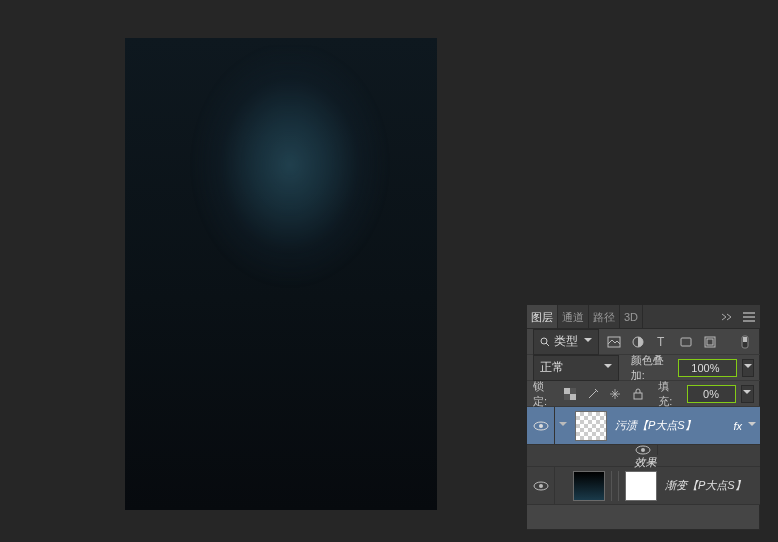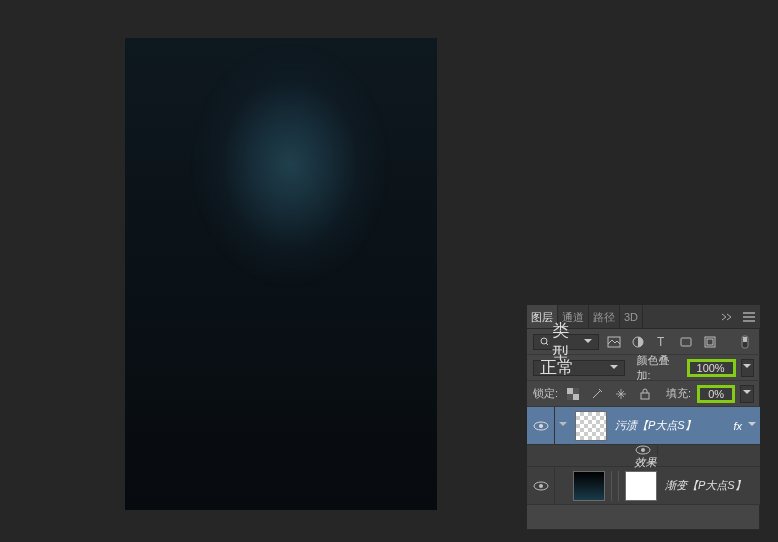--- a/index.html
+++ b/index.html
@@ -35,30 +35,30 @@
 .tabicon {
   width: 22px; display: flex; align-items: center; justify-content: center;
   color: #b0b0b0;
 }
 
 .row {
   height: 26px; display: flex; align-items: center; padding: 0 6px;
   border-bottom: 1px solid #383838; gap: 6px;
 }
 .select {
-  background: #3a3a3a; border: 1px solid #2a2a2a; height: 16px;
+  background: #3a3a3a; border: 1px solid #2a2a2a; height: 26px;
   display: flex; align-items: center; padding: 0 6px; gap: 4px;
-  color: #ddd; font-size: 17px;
+  color: #ddd; font-size: 12px;
 }
 .select .caret { margin-left: auto; }
 .iconbtn { width: 18px; height: 18px; display: flex; align-items: center; justify-content: center; color: #b8b8b8; }
 .label { color: #c8c8c8; }
 .valbox {
-  background: #3a3a3a; border: 3px solid #84cc16; height: 18px; min-width: 36px;
-  display: flex; align-items: center; justify-content: flex-end; padding: 0 8px;
+  background: #3a3a3a; border: 1px solid #84cc16; height: 18px; min-width: 36px;
+  display: flex; align-items: center; justify-content: flex-end; padding: 0 16px;
   color: #ddd;
 }
 .dropbtn {
   width: 14px; height: 18px; background: #3a3a3a; border: 1px solid #2a2a2a;
   display: flex; align-items: center; justify-content: center; margin-left: -1px;
 }
 
 .layerlist { background: #3e3e3e; }
 .layer-row {
   display: flex; align-items: center; height: 38px;

